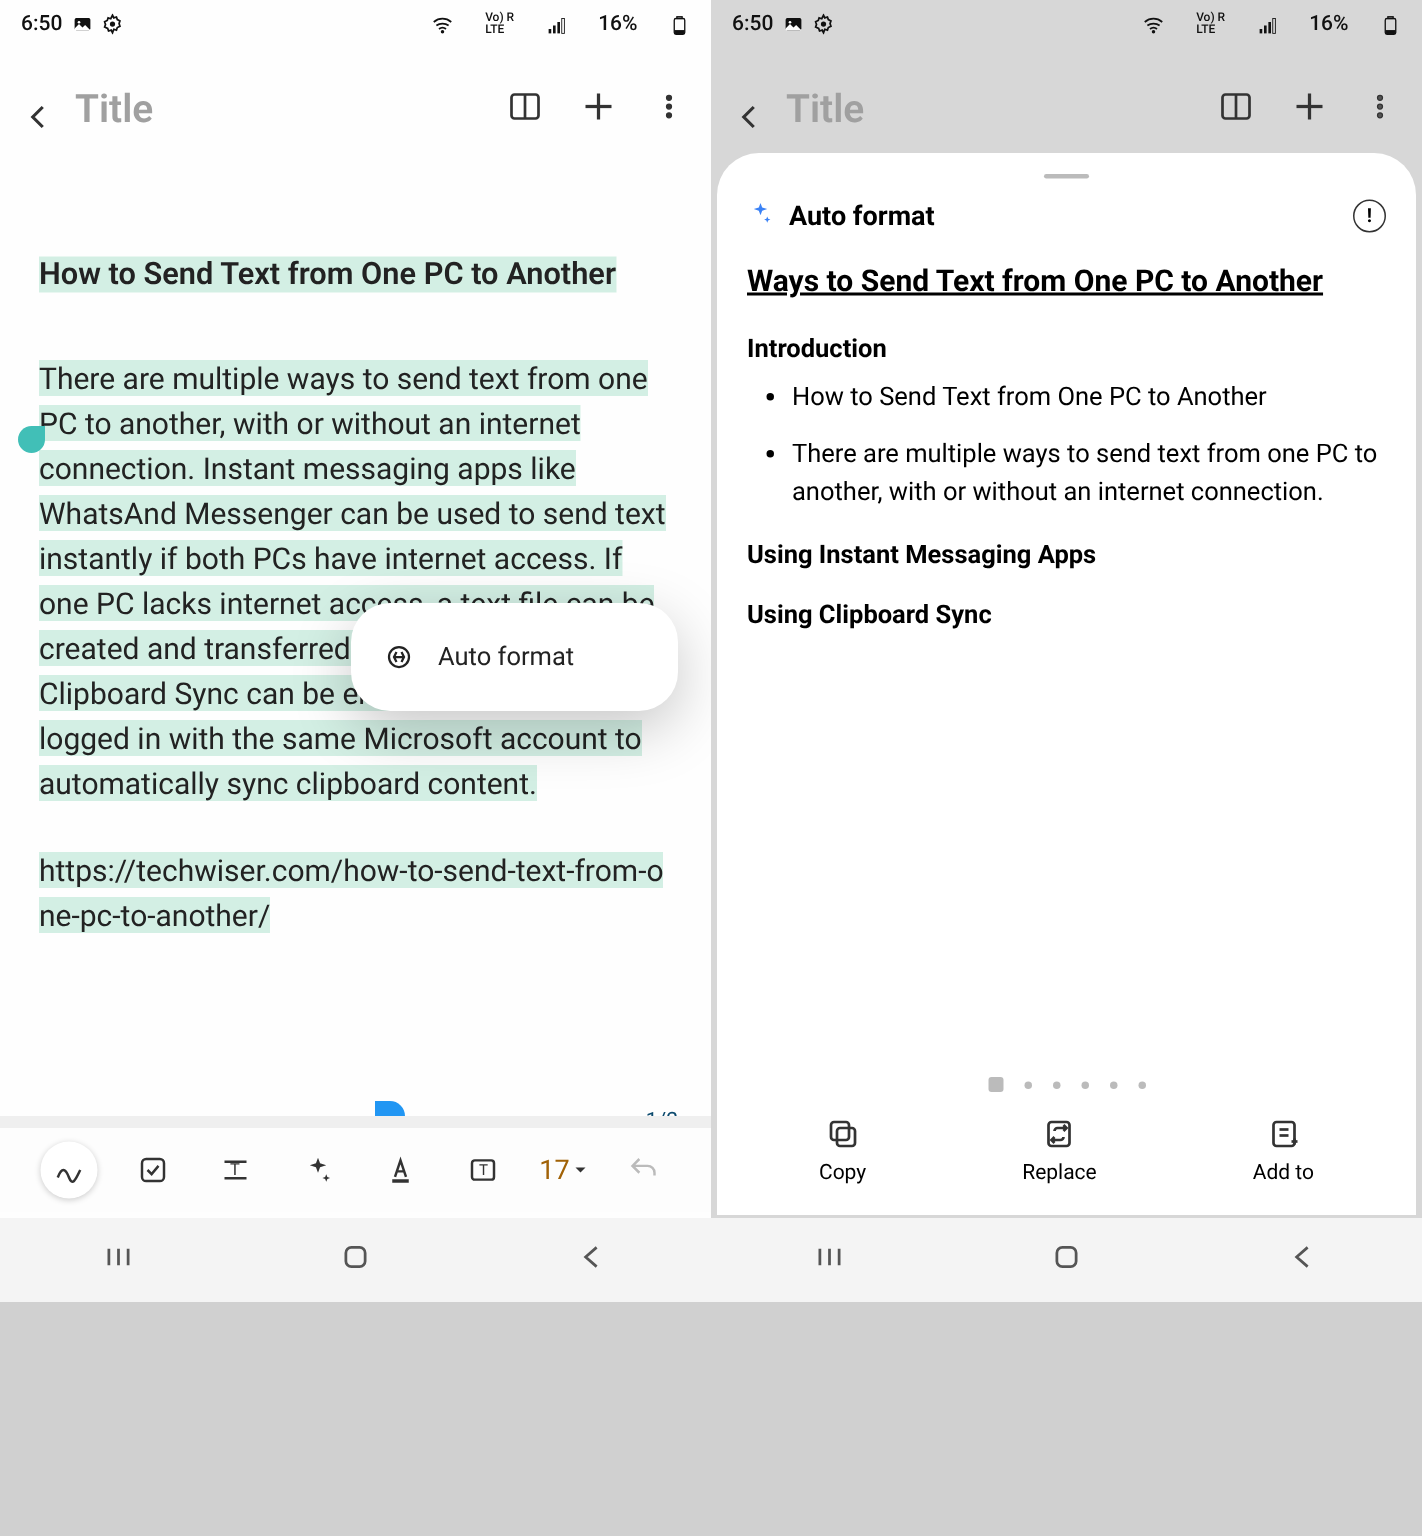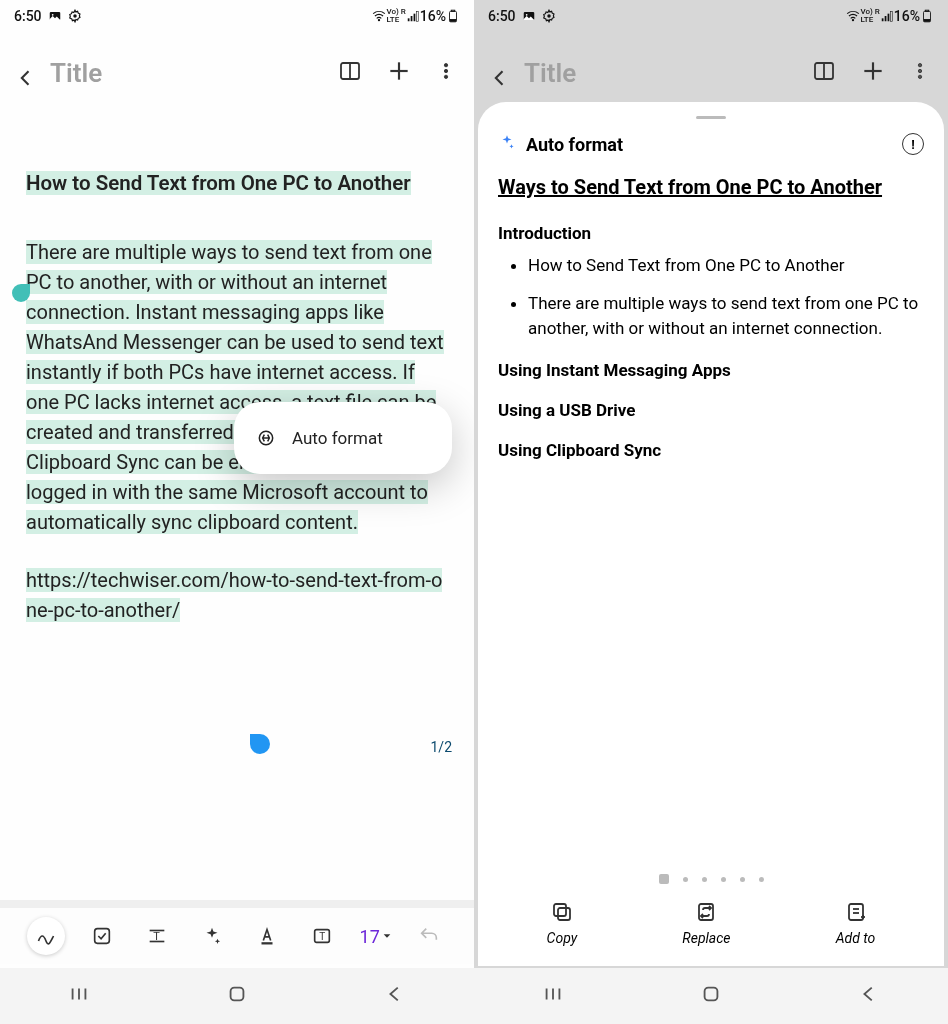--- a/index.html
+++ b/index.html
@@ -6,40 +6,40 @@
   body {
     font-family: -apple-system, BlinkMacSystemFont, "Segoe UI", Roboto, sans-serif;
     background: #d0d0d0;
     display: flex;
     width: 948px;
     height: 1024px;
     overflow: hidden;
   }
   .panel {
     width: 474px;
-    height: 1024px;
+    height: 868px;
     position: relative;
     overflow: hidden;
   }
   .left { background: #fefefe; }
   .right { background: #d7d7d7; }
 
   
   .status {
     height: 32px;
     display: flex;
     align-items: center;
     padding: 0 14px;
     justify-content: space-between;
     font-size: 14px;
     font-weight: 500;
     color: #111;
   }
   .status .sleft { display:flex; align-items:center; gap:6px; }
-  .status .sright { display:flex; align-items:center; gap:0; }
+  .status .sright { display:flex; align-items:flex-end; gap:21px; }
   .sicon { width:14px; height:14px; display:inline-flex; align-items:center; justify-content:center; }
   .sicon svg { width:14px; height:14px; }
   .lte { font-size:8px; line-height:1; }
 
   
   .appheader {
     height: 56px;
     display: flex;
     align-items: flex-end;
     padding: 0 12px;
@@ -107,21 +107,21 @@
     display:flex; align-items:center; justify-content:space-evenly;
     background:#fdfdfd;
     padding:0 8px;
   }
   .toolbar .tbtn { width:36px; height:36px; display:flex; align-items:center; justify-content:center; }
   .toolbar .draw {
     width:38px; height:38px; border-radius:50%;
     background:#fff; box-shadow:0 1px 4px rgba(0,0,0,0.2);
     display:flex; align-items:center; justify-content:center;
   }
-  .toolbar .fsize { display:flex; align-items:center; font-size:18px; color:#6d28d9; gap:2px;}
+  .toolbar .fsize { display:flex; align-items:center; font-size:18px; color:#a16207; gap:2px;}
   .dividerline { position:absolute; bottom:116px; left:0; right:0; height:8px; background:#efefef; }
 
   
   .navbar {
     position:absolute; bottom:0; left:0; right:0;
     height:56px;
     display:flex; align-items:center; justify-content:space-around;
     background:#f4f4f4;
   }
 
@@ -142,21 +142,20 @@
   .sheet h2 { font-size:20px; font-weight:700; text-decoration:underline; margin:4px 0 22px; line-height:1.4;}
   .sheet h3 { font-size:17px; font-weight:700; margin:20px 0 10px; }
   .sheet ul { padding-left:30px; }
   .sheet li { font-size:17px; line-height:1.44; margin-bottom:14px; }
   .dots { display:flex; gap:14px; justify-content:center; padding:14px 0 6px; align-items:center;}
   .dots .sq { width:10px;height:10px;background:#bbb;border-radius:2px;}
   .dots .dot { width:5px;height:5px;background:#bbb;border-radius:50%;}
   .sheetactions {
     display:flex; justify-content:space-around;
     padding: 10px 0 20px;
-    font-style: italic;
   }
   .sheetactions .sa { display:flex; flex-direction:column; align-items:center; gap:6px; font-size:14px;}
   .sheetactions svg { width:24px;height:24px; }
 </style>
 </head>
 <body>
 
 <div class="panel left">
   <div class="status">
     <div class="sleft">
@@ -392,21 +391,20 @@
     </div>
     <div class="content">
       <h2>Ways to Send Text from One PC to Another</h2>
       <div id="sections">
           <h3>Introduction</h3>
           <ul>
             <li>How to Send Text from One PC to Another</li>
             <li>There are multiple ways to send text from one PC to another, with or without an internet connection.</li>
           </ul>
           <h3>Using Instant Messaging Apps</h3>
-          <h3>Using a USB Drive</h3>
           <h3>Using Clipboard Sync</h3>
         </div>
     </div>
     <div class="dots">
       <span class="sq"></span>
         <span class="dot"></span>
         <span class="dot"></span>
         <span class="dot"></span>
         <span class="dot"></span>
         <span class="dot"></span>

